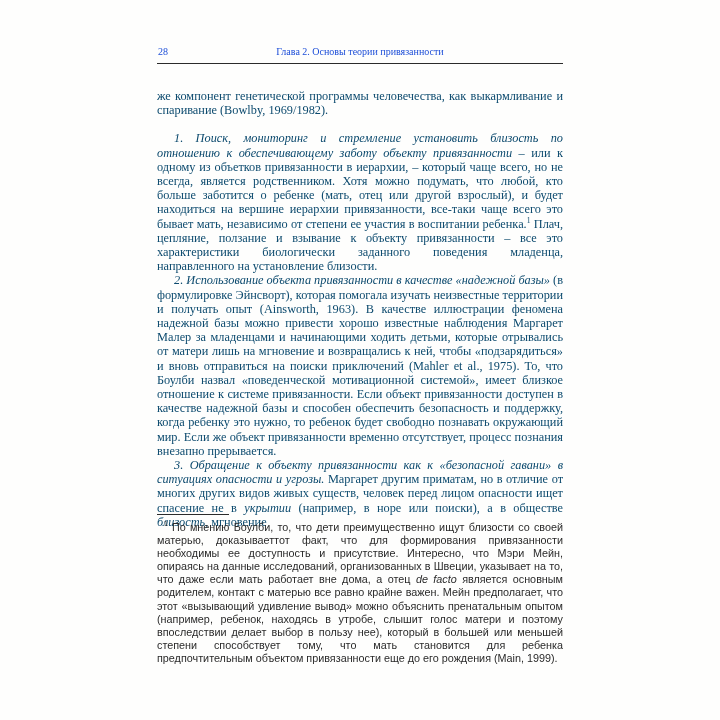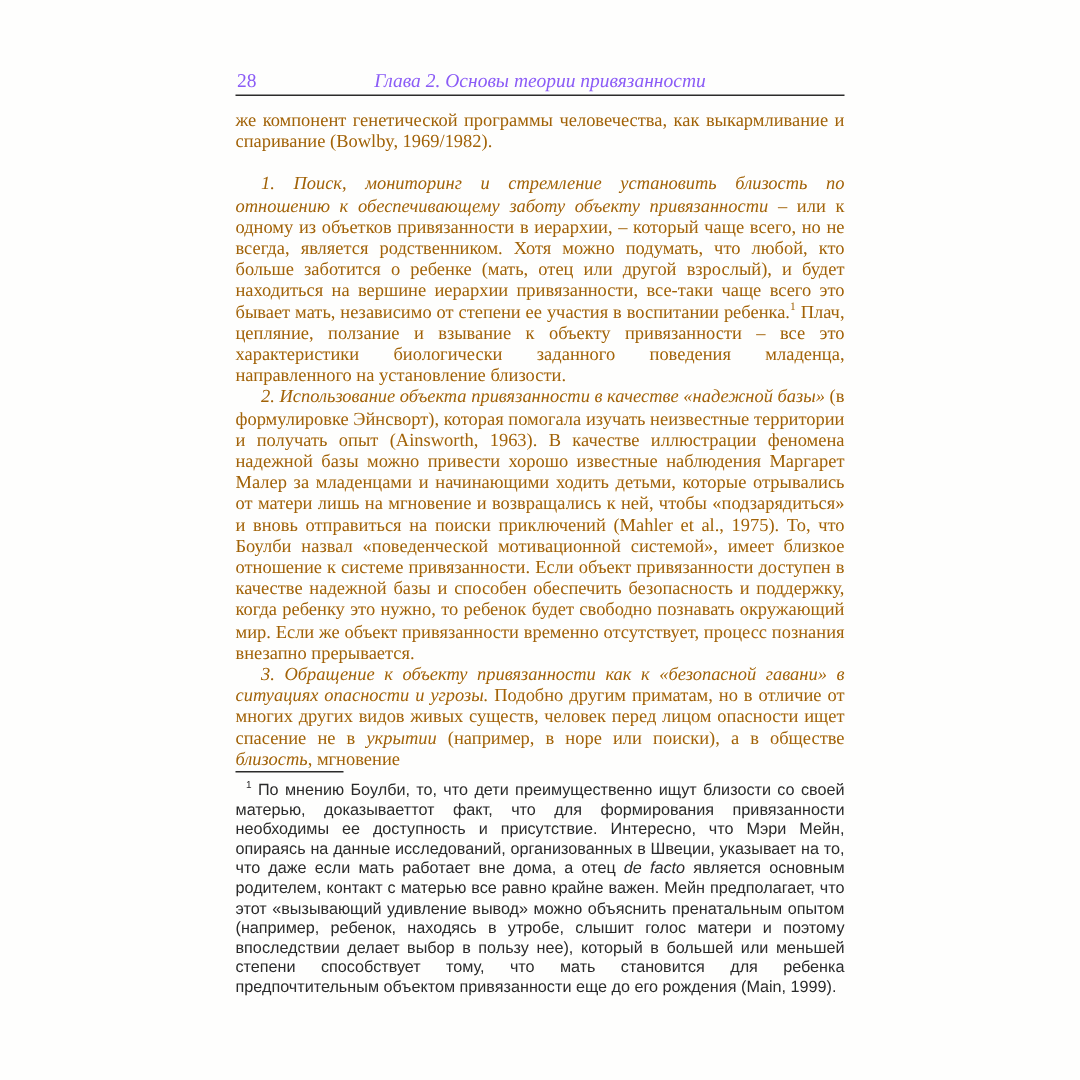--- a/index.html
+++ b/index.html
@@ -18,40 +18,39 @@
     position: absolute;
     left: 157px;
     top: 46px;
     width: 406px;
   }
   .running-head {
     position: relative;
     height: 17px;
     border-bottom: 1.5px solid #2b2b2b;
     font-family: "Liberation Serif", serif;
-    font-size: 13px;
-    color: #8b5cf6;
+    font-size: 10px;
+    color: #1d4ed8;
   }
   .page-num {
     position: absolute;
     left: 1px;
     top: 0;
     font-style: normal;
   }
   .chapter-title {
     display: block;
     text-align: center;
-    font-style: italic;
   }
   .body-text {
-    margin-top: 9px;
+    margin-top: 25px;
     font-family: "Liberation Serif", serif;
     font-size: 12.3px;
     line-height: 14.2px;
-    color: #a16207;
+    color: #0c4a6e;
     text-align: justify;
     hyphens: auto;
   }
   .body-text p {
     margin: 0;
     text-indent: 17px;
   }
   .body-text p.no-indent {
     text-indent: 0;
   }
@@ -96,21 +95,21 @@
 
     <div class="running-head">
       <span class="page-num">28</span>
       <span class="chapter-title">Глава 2. Основы теории привязанности</span>
     </div>
 
     <div class="body-text">
       <p class="no-indent"><span>же компонент генетической программы человечества, как выкармливание и спаривание (Bowlby, 1969/1982).</span></p>
       <p class="space-before"><i>1. Поиск, мониторинг и стремление установить близость по отношению к обеспечивающему заботу объекту привязанности</i><span> – или к одному из объетков привязанности в иерархии, – который чаще всего, но не всегда, является родственником. Хотя можно подумать, что любой, кто больше заботится о ребенке (мать, отец или другой взрослый), и будет находиться на вершине иерархии привязанности, все-таки чаще всего это бывает мать, независимо от степени ее участия в воспитании ребенка.</span><sup>1</sup><span> Плач, цепляние, ползание и взывание к объекту привязанности – все это характеристики биологически заданного поведения младенца, направленного на установление близости.</span></p>
       <p><i>2. Использование объекта привязанности в качестве «надежной базы»</i><span> (в формулировке Эйнсворт), которая помогала изучать неизвестные территории и получать опыт (Ainsworth, 1963). В качестве иллюстрации феномена надежной базы можно привести хорошо известные наблюдения Маргарет Малер за младенцами и начинающими ходить детьми, которые отрывались от матери лишь на мгновение и возвращались к ней, чтобы «подзарядиться» и вновь отправиться на поиски приключений (Mahler et al., 1975). То, что Боулби назвал «поведенческой мотивационной системой», имеет близкое отношение к системе привязанности. Если объект привязанности доступен в качестве надежной базы и способен обеспечить безопасность и поддержку, когда ребенку это нужно, то ребенок будет свободно познавать окружающий мир. Если же объект привязанности временно отсутствует, процесс познания внезапно прерывается.</span></p>
-      <p><i>3. Обращение к объекту привязанности как к «безопасной гавани» в ситуациях опасности и угрозы.</i><span> Подобно другим приматам, но в отличие от многих других видов живых существ, человек перед лицом опасности ищет спасение не в </span><i>укрытии</i><span> (например, в норе или поиски), а в обществе </span><i>близость</i><span>, мгновение</span></p>
+      <p><i>3. Обращение к объекту привязанности как к «безопасной гавани» в ситуациях опасности и угрозы.</i><span> Маргарет другим приматам, но в отличие от многих других видов живых существ, человек перед лицом опасности ищет спасение не в </span><i>укрытии</i><span> (например, в норе или поиски), а в обществе </span><i>близость</i><span>, мгновение</span></p>
     </div>
 
   </div>
 
   <div class="footnote">
     <div class="fn-rule"></div>
     <p><sup>1</sup><span> По мнению Боулби, то, что дети преимущественно ищут близости со своей матерью, доказываеттот факт, что для формирования привязанности необходимы ее доступность и присутствие. Интересно, что Мэри Мейн, опираясь на данные исследований, организованных в Швеции, указывает на то, что даже если мать работает вне дома, а отец </span><i>de facto</i><span> является основным родителем, контакт с матерью все равно крайне важен. Мейн предполагает, что этот «вызывающий удивление вывод» можно объяснить пренатальным опытом (например, ребенок, находясь в утробе, слышит голос матери и поэтому впоследствии делает выбор в пользу нее), который в большей или меньшей степени способствует тому, что мать становится для ребенка предпочтительным объектом привязанности еще до его рождения (Main, 1999).</span></p>
   </div>
 
 </div>

